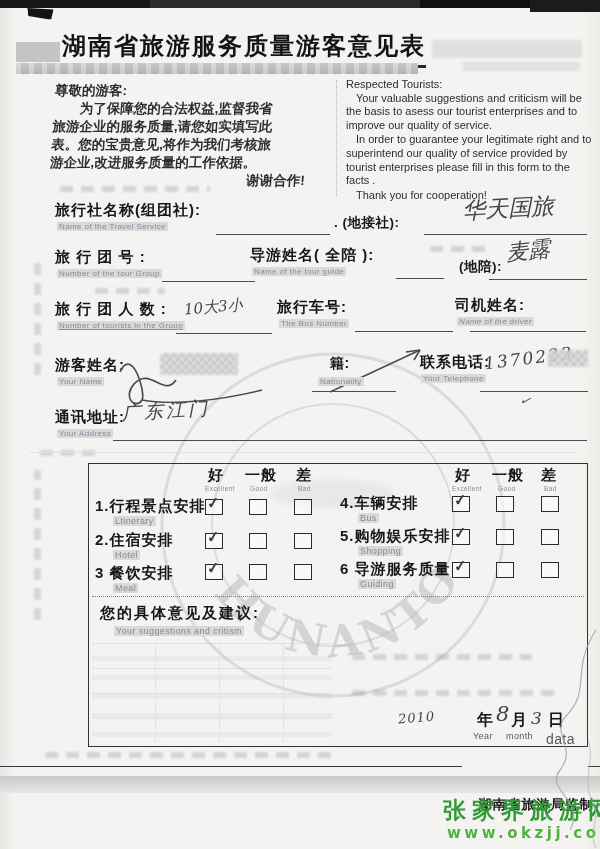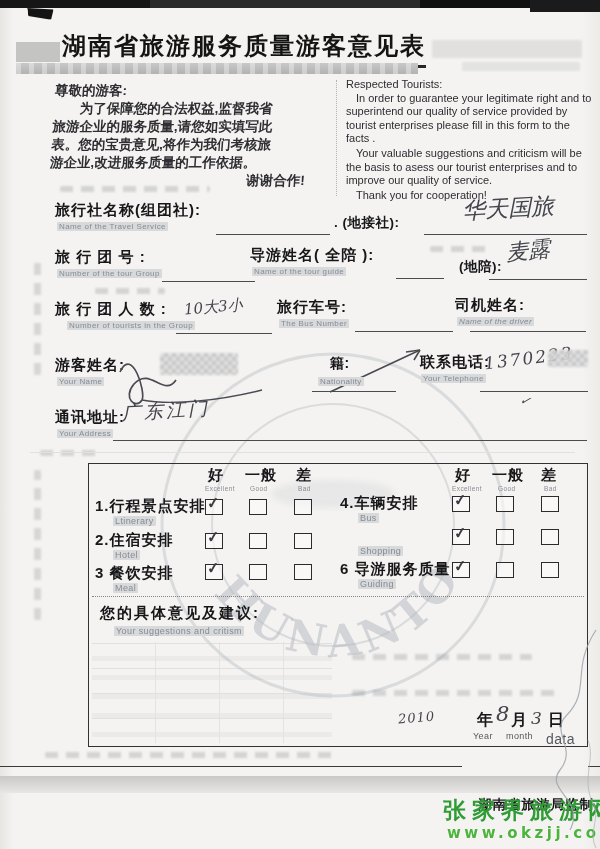--- a/index.html
+++ b/index.html
@@ -74,22 +74,22 @@
     <div>旅游企业的服务质量,请您如实填写此</div>
     <div>表。您的宝贵意见,将作为我们考核旅</div>
     <div>游企业,改进服务质量的工作依据。</div>
     <div style="text-align:right;padding-right:26px;">谢谢合作!</div>
   </div>
 
   <div class="abs" style="left:336px;top:80px;height:116px;border-left:1px dotted #9a9a9a;opacity:.7;"></div>
 
   <div class="abs enintro" style="left:346px;top:78px;width:246px;">
     <div>Respected Tourists:</div>
+    <p>Your valuable suggestions and criticism will be the basis to asess our tourist enterprises and to improve our quality of service.</p>
     <p>In order to guarantee your legitimate right and to superintend our quality of service provided by tourist enterprises please fill in this form to the facts .</p>
-    <p>Your valuable suggestions and criticism will be the basis to asess our tourist enterprises and to improve our quality of service.</p>
     <p>Thank you for cooperation!</p>
   </div>
 
   <div class="abs lbl" style="left:55px;top:201px;">旅行社名称(组团社):</div>
   <div class="abs sub subhl" style="left:57px;top:222px;">Name    of    the    Travel    Service</div>
   <div class="abs rule" style="left:216px;top:234px;width:114px;"></div>
   <div class="abs lbl-sm" style="left:334px;top:214px;">. (地接社):</div>
   <div class="abs rule" style="left:424px;top:234px;width:163px;"></div>
   <div class="abs hand" style="left:462px;top:193px;font-size:23px;transform:rotate(-3deg);">华天国旅</div>
 
@@ -97,21 +97,21 @@
   <div class="abs sub subhl" style="left:57px;top:269px;">Number of the tour Group</div>
   <div class="abs rule" style="left:162px;top:281px;width:93px;"></div>
   <div class="abs lbl" style="left:250px;top:246px;">导游姓名( 全陪 ):</div>
   <div class="abs sub subhl" style="left:252px;top:267px;">Name    of    the    tour    guide</div>
   <div class="abs rule" style="left:396px;top:278px;width:48px;"></div>
   <div class="abs lbl-sm" style="left:448px;top:258px;margin-left:11px;">(地陪):</div>
   <div class="abs rule" style="left:489px;top:279px;width:98px;"></div>
   <div class="abs hand" style="left:506px;top:236px;font-size:22px;transform:rotate(-6deg);">麦露</div>
 
   <div class="abs lbl" style="left:55px;top:300px;">旅 行 团 人 数 :</div>
-  <div class="abs sub subhl" style="left:67px;top:321px;">Number of tourists in the Group</div>
+  <div class="abs sub subhl" style="left:57px;top:321px;text-decoration:underline;">Number of tourists in the Group</div>
   <div class="abs hand" style="left:184px;top:298px;font-size:15px;transform:rotate(-5deg);">10大3小</div>
   <div class="abs rule" style="left:176px;top:333px;width:96px;"></div>
   <div class="abs lbl" style="left:277px;top:298px;">旅行车号:</div>
   <div class="abs sub subhl" style="left:279px;top:319px;">The  Bus  Number</div>
   <div class="abs rule" style="left:355px;top:331px;width:98px;"></div>
   <div class="abs lbl" style="left:455px;top:296px;">司机姓名:</div>
   <div class="abs sub subhl" style="left:457px;top:317px;font-style:italic;">Name of the driver</div>
   <div class="abs rule" style="left:470px;top:331px;width:116px;"></div>
 
   <div class="abs lbl" style="left:55px;top:356px;">游客姓名:</div>
@@ -179,20 +179,21 @@
   <div class="cb" style="left:294px;top:564px;"></div>
 
   <div class="abs lbl" style="left:340px;top:494px;">4.车辆安排</div>
   <div class="abs sub subhl" style="left:358px;top:513px;font-size:9px;">Bus</div>
   <div class="cb" style="left:452px;top:496px;">
       <span class="tick">✓</span>
     </div>
   <div class="cb" style="left:496px;top:496px;"></div>
   <div class="cb" style="left:541px;top:496px;"></div>
 
+  <div class="abs lbl" style="left:340px;top:527px;">5.购物娱乐安排</div>
   <div class="abs sub subhl" style="left:358px;top:546px;font-size:9px;">Shopping</div>
   <div class="cb" style="left:452px;top:529px;">
       <span class="tick">✓</span>
     </div>
   <div class="cb" style="left:496px;top:529px;"></div>
   <div class="cb" style="left:541px;top:529px;"></div>
 
   <div class="abs lbl" style="left:340px;top:560px;">6 导游服务质量</div>
   <div class="abs sub subhl" style="left:358px;top:579px;font-size:9px;">Guiding</div>
   <div class="cb" style="left:452px;top:562px;">

